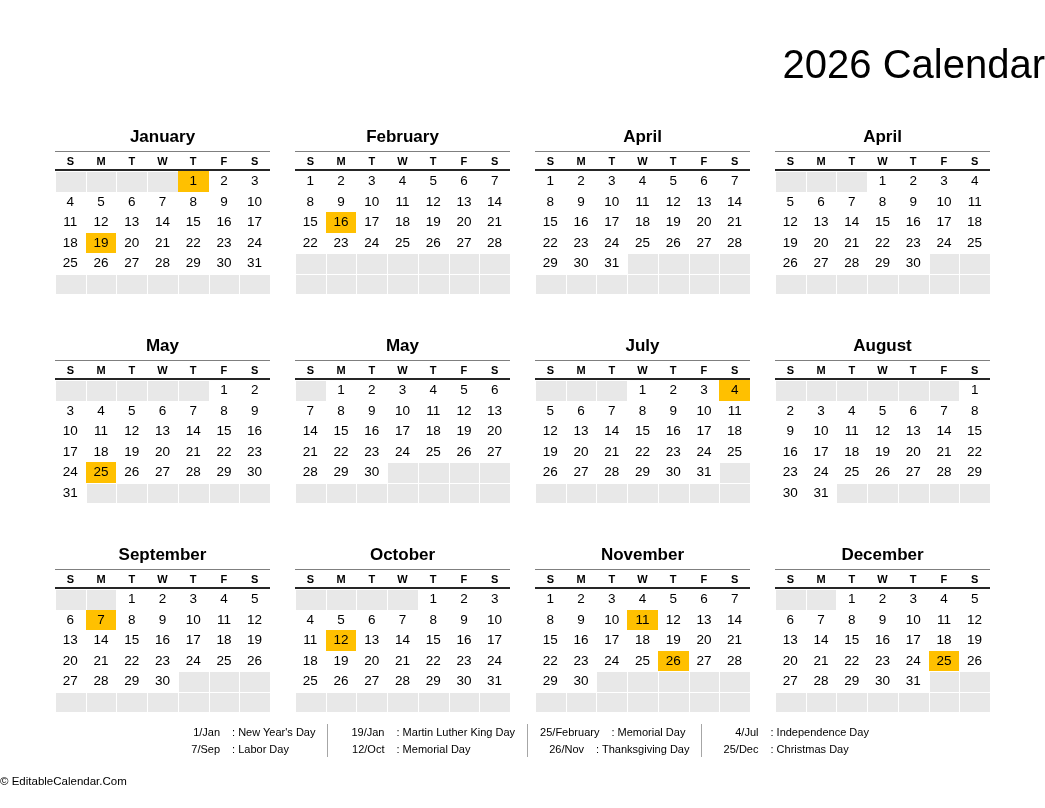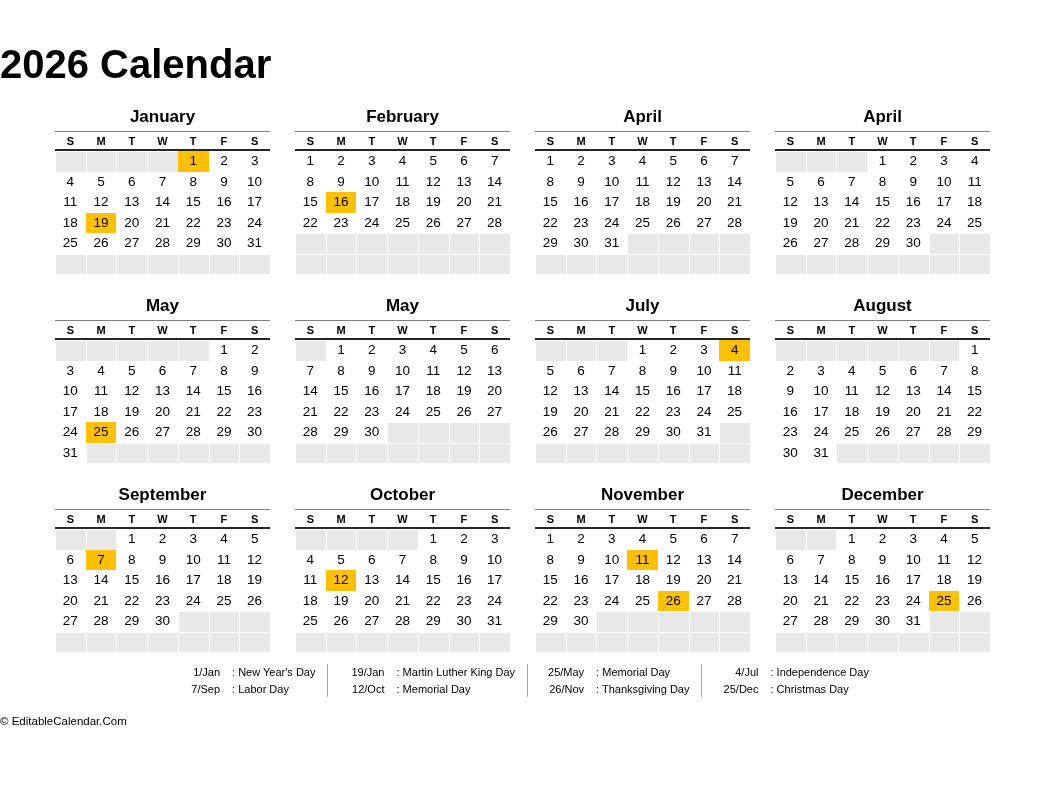--- a/index.html
+++ b/index.html
@@ -1,25 +1,25 @@
 <!DOCTYPE html>
 <html style="--hl: #FFC000; --blank: #E8E8E8;"><head>
 <meta charset="utf-8">
 <style>
   html,body { margin:0; padding:0; background:#ffffff; }
   body { width:1045px; height:808px; font-family:"Liberation Sans", sans-serif; color:#000; }
   .page { position:relative; width:1045px; height:808px; background:#fff; overflow:hidden; }
 
-  .title { margin:0; padding-top:42px; text-align:left;
-           font-size:40px; font-weight:700; }
+  .title { margin:0; padding-top:42px; text-align:right;
+           font-size:40px; font-weight:400; }
 
   .months-grid { width:935px; margin:20px auto 0 auto; display:grid;
                  grid-template-columns:repeat(4,215px); column-gap:25px; row-gap:22px; }
 
-  .month { width:215px; }
+  .month { width:215px;margin-top:20px; }
   .month-title { text-align:center; font-size:17px; font-weight:700; padding-bottom:4px; }
   .weekdays { display:grid; grid-template-columns:repeat(7,1fr);
               border-top:1px solid #7f7f7f; border-bottom:2px solid #262626; }
   .wd { text-align:center; font-size:11px; font-weight:700; padding:3px 0 2px 0; }
   .week { display:grid; grid-template-columns:repeat(7,1fr); }
   .cell { box-sizing:border-box; height:20.5px; line-height:20.5px; text-align:center;
           font-size:13.5px; font-weight:500; }
   .cell.blank { background:var(--blank,#e8e8e8); border-left:1px solid #fff; border-top:1px solid #fff; }
   .cell.hl { background:var(--hl,#FFC000); }
 
@@ -848,21 +848,21 @@
           <div class="legend-date">19/Jan</div>
           <div class="legend-name">: Martin Luther King Day</div>
         </div>
         <div class="legend-entry">
           <div class="legend-date">12/Oct</div>
           <div class="legend-name">: Memorial Day</div>
         </div>
       </div>
       <div class="legend-col">
         <div class="legend-entry">
-          <div class="legend-date">25/May</div>
+          <div class="legend-date">25/February</div>
           <div class="legend-name">: Memorial Day</div>
         </div>
         <div class="legend-entry">
           <div class="legend-date">26/Nov</div>
           <div class="legend-name">: Thanksgiving Day</div>
         </div>
       </div>
       <div class="legend-col">
         <div class="legend-entry">
           <div class="legend-date">4/Jul</div>

